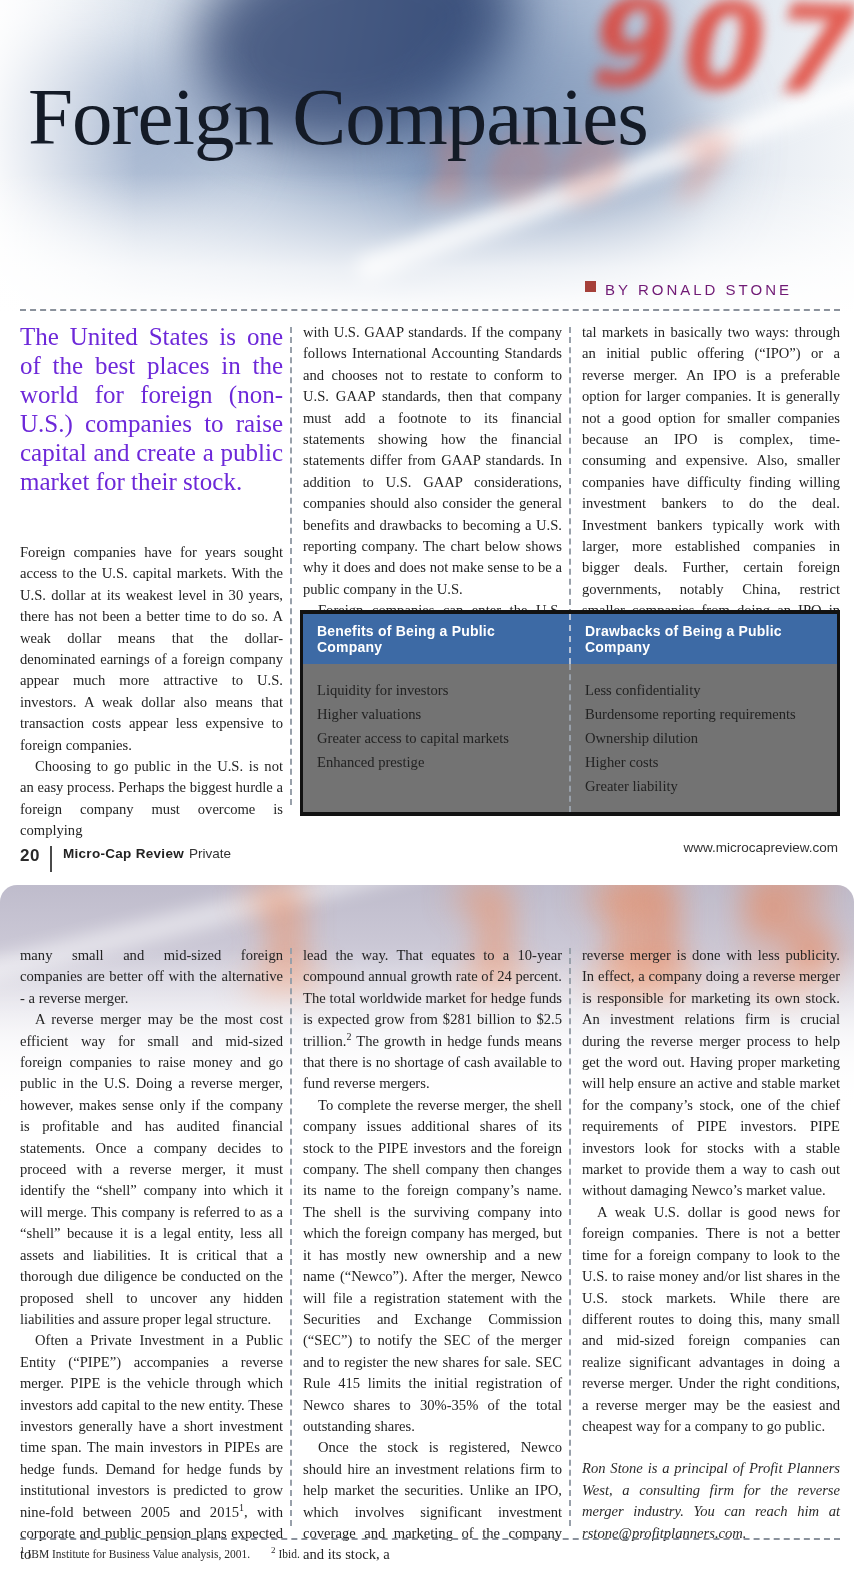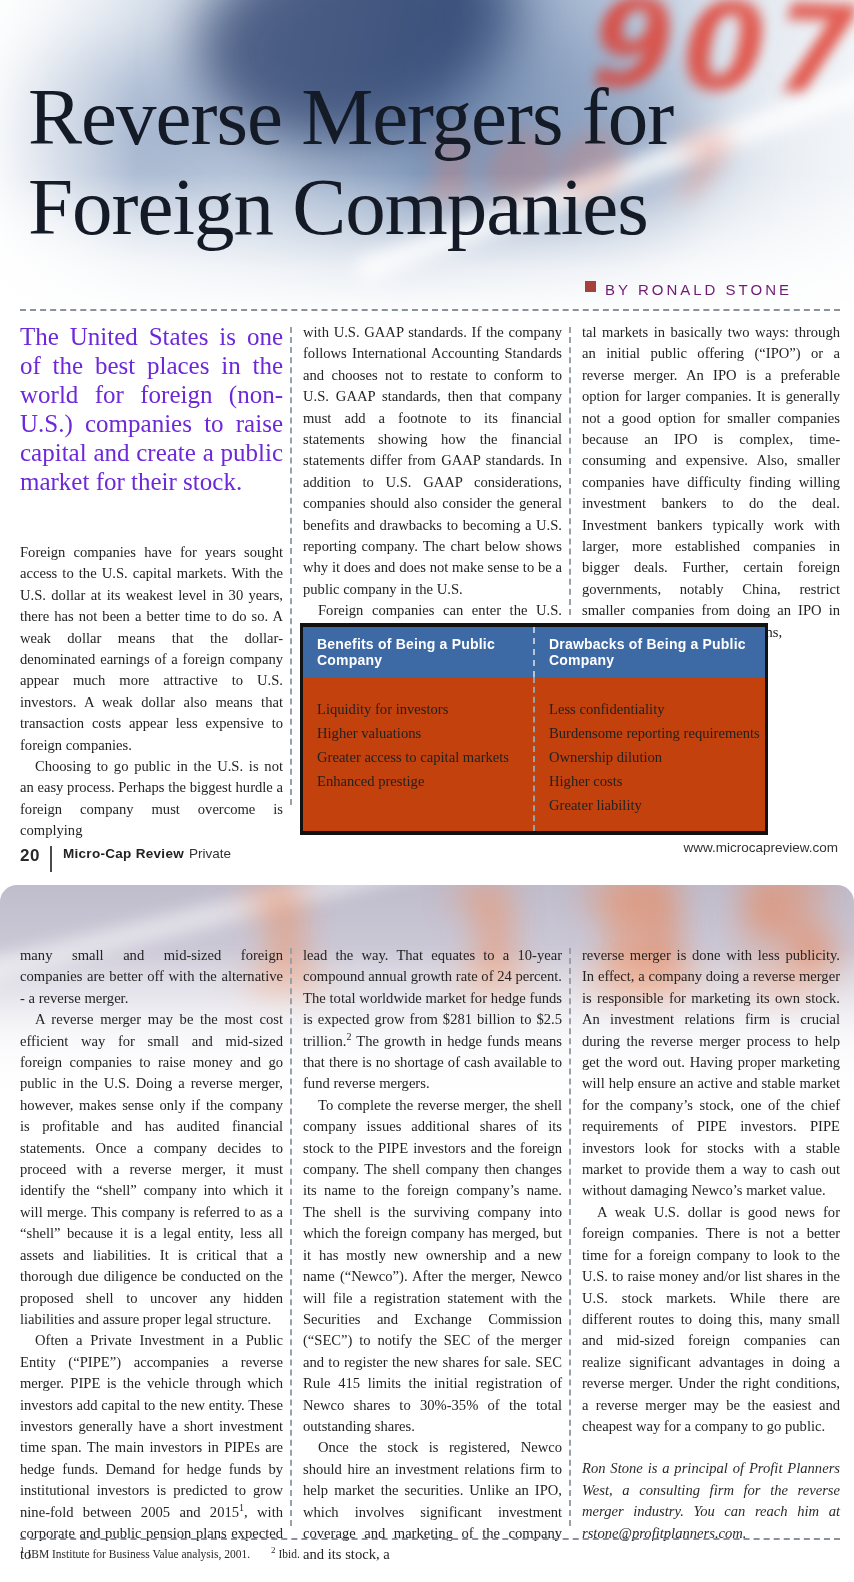--- a/index.html
+++ b/index.html
@@ -61,28 +61,28 @@
   #p2c2 { left:303px; top:60px; width:259px; }
   #p2c3 { left:582px; top:60px; width:258px; }
   .sep-p2a { left:290px; top:63px; height:578px; }
   .sep-p2b { left:569px; top:63px; height:578px; }
 
   sup { font-size:10px; line-height:0; }
 
   .bio { font-style:italic; margin-top:21px !important; color:#2a2a2a; }
 
   
-  .btable { position:absolute; left:300px; top:623px; width:468px; z-index:2; background:#c2410c;
+  .btable { position:absolute; left:300px; top:610px; width:540px; z-index:2; background:#737373;
     border:3px solid #121212; border-top-width:4px; border-bottom-width:4px; box-sizing:border-box; }
   .thead { display:flex; background:#3d6aa5; }
   .th { flex:1; color:#ffffff; font-family:"Liberation Sans", sans-serif; font-weight:bold; font-size:14px;
     padding:9px 6px 9px 14px; letter-spacing:.2px; box-sizing:border-box; }
   .th.rightcell { border-left:2px dashed #b7c3d7; }
   .tbody { display:flex; }
-  .tcol { flex:1; list-style:none; margin:0; padding:20px 4px 14px 14px; font-size:14.6px; box-sizing:border-box; }
+  .tcol { flex:1; list-style:none; margin:0; padding:14px 4px 14px 14px; font-size:14.6px; box-sizing:border-box; }
   .tcol li { line-height:24px; }
   .tcol.rightcell { border-left:2px dashed #98a0aa; }
 
   
   .footer { position:absolute; left:20px; right:16px; top:822px; z-index:2; display:flex;
     justify-content:space-between; align-items:center; font-family:"Liberation Sans", sans-serif; }
   .footer-left { display:flex; align-items:flex-start;margin-top:24px; }
   .pagenum { font-size:17px; font-weight:bold; color:#2a2a2a; letter-spacing:.5px; }
   .frule { display:inline-block; width:2px; height:26px; background:#4a4a4a; margin:0 11px 0 10px; }
   .mag-bold { font-weight:bold; font-size:13.5px; color:#222; letter-spacing:.3px; }
@@ -103,21 +103,20 @@
   <div class="photo photo1">
     <div class="blob b-navy"></div>
     <div class="blob b-blue1"></div>
     <div class="blob b-blue2"></div>
     <div class="streak s1"></div>
     <div class="digits d1">907 92</div>
     <div class="digits d2">100 7</div>
   </div>
 
   <div class="headline">
-    <div>Reverse Mergers for</div>
     <div>Foreign Companies</div>
   </div>
 
   <div class="byline">
     <span class="byline-square"></span>
     <span>BY RONALD STONE</span>
   </div>
 
   <div class="hrule hr-top"></div>
 

